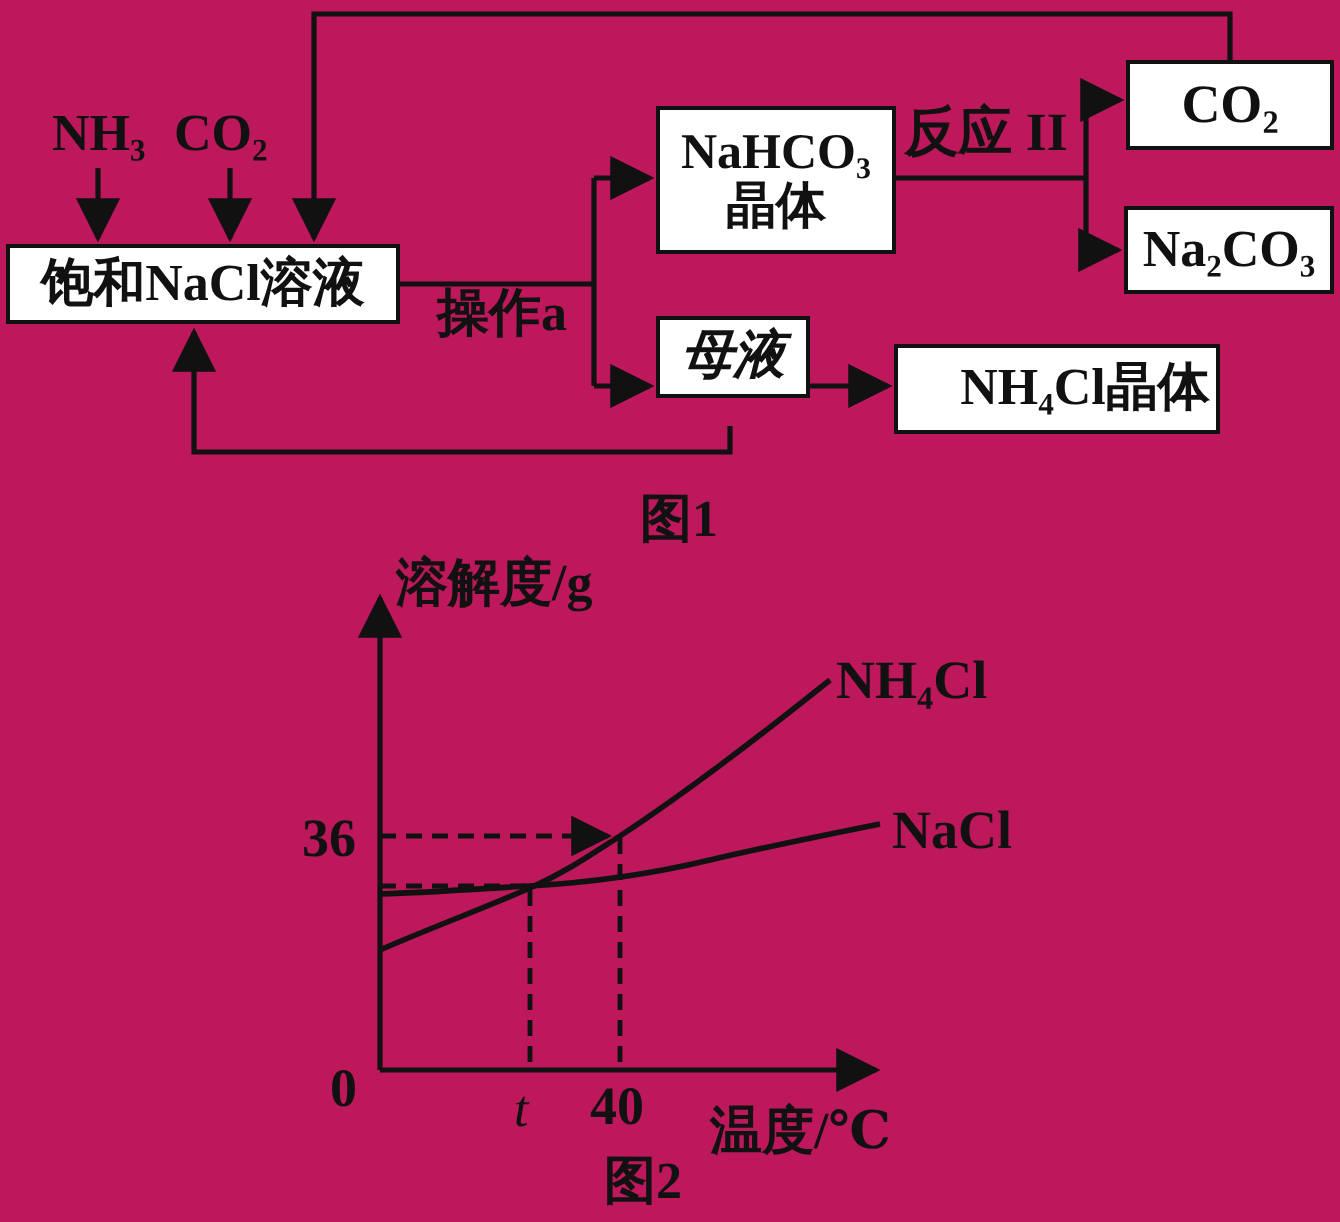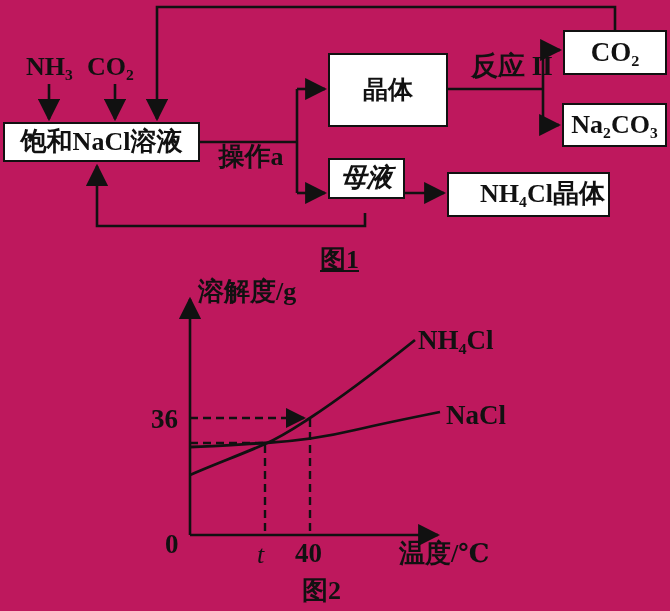--- a/index.html
+++ b/index.html
@@ -61,47 +61,48 @@
   <div class="lbl f26" style="left:87px;top:53px;">CO₂</div>
 
   <div class="box f26" style="left:3px;top:122px;width:197px;height:40px;">
     <span>饱和NaCl溶液</span>
   </div>
 
   <div class="lbl f26" style="left:203px;top:143px;width:96px;text-align:center;">操作a</div>
 
   <div class="box f25" style="left:328px;top:53px;width:120px;height:74px;">
     <span class="stack">
+      <span>NaHCO₃</span>
       <span>晶体</span>
     </span>
   </div>
 
-  <div class="lbl f27" style="left:446px;top:52px;width:94px;text-align:center;padding-left:19px;">反应 II</div>
+  <div class="lbl f27" style="left:446px;top:52px;width:94px;text-align:center;">反应 II</div>
 
   <div class="box f27" style="left:563px;top:30px;width:104px;height:45px;">
     <span>CO₂</span>
   </div>
 
   <div class="box f26" style="left:562px;top:103px;width:105px;height:44px;">
     <span>Na₂CO₃</span>
   </div>
 
   <div class="box f26" style="left:328px;top:158px;width:77px;height:41px;font-style:italic;">
     <span>母液</span>
   </div>
 
   <div class="box f26" style="left:447px;top:172px;width:163px;height:45px;padding-left:28px;">
     <span>NH₄Cl晶体</span>
   </div>
 
-  <div class="lbl f26" style="left:320px;top:246px;text-decoration:underline;">图1</div>
+  <div class="lbl f26" style="left:320px;top:246px;">图1</div>
 
   <div class="lbl f26" style="left:198px;top:278px;">溶解度/g</div>
   <div class="lbl f27" style="left:151px;top:405px;">36</div>
   <div class="lbl f27" style="left:165px;top:530px;">0</div>
   <div class="lbl f26 ital" style="left:257px;top:541px;">t</div>
   <div class="lbl f27" style="left:295px;top:539px;">40</div>
-  <div class="lbl f26" style="left:355px;top:540px;margin-left:44px;">温度/℃</div>
+  <div class="lbl f26" style="left:355px;top:552px;">温度/℃</div>
   <div class="lbl f27" style="left:418px;top:326px;">NH₄Cl</div>
   <div class="lbl f27" style="left:446px;top:401px;">NaCl</div>
   <div class="lbl f26" style="left:302px;top:577px;">图2</div>
 
 </div>
 
 </body></html>

